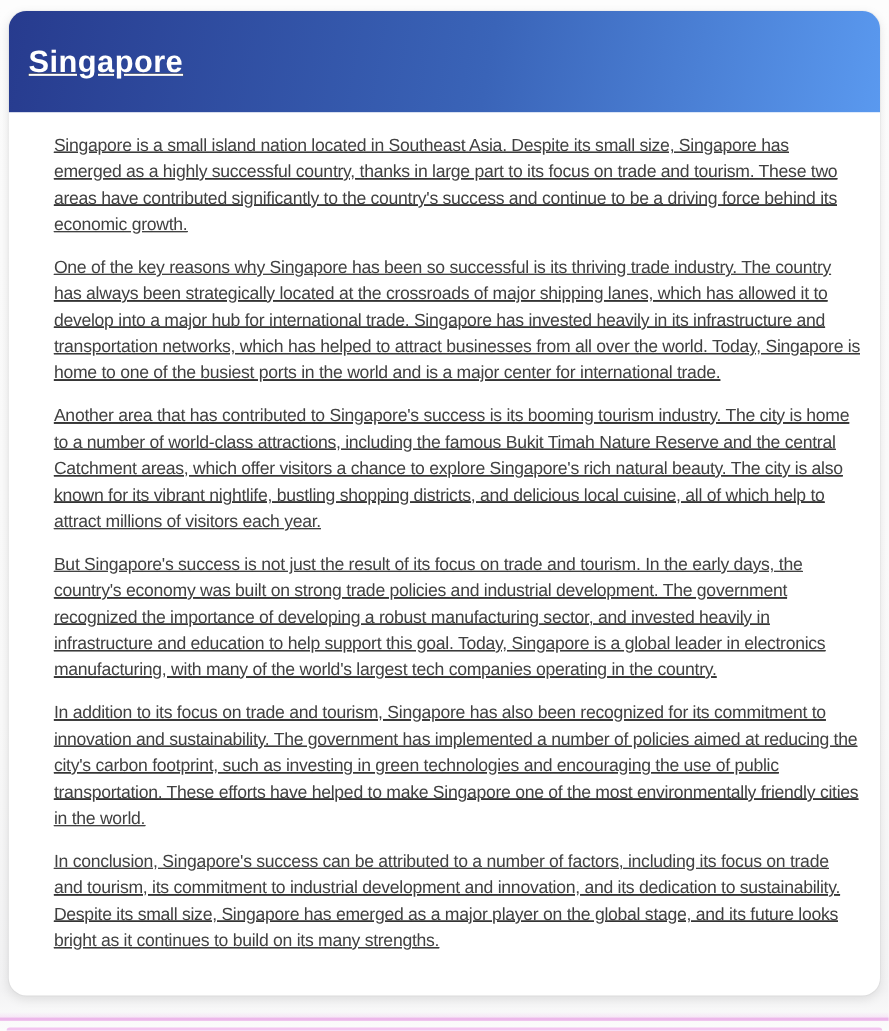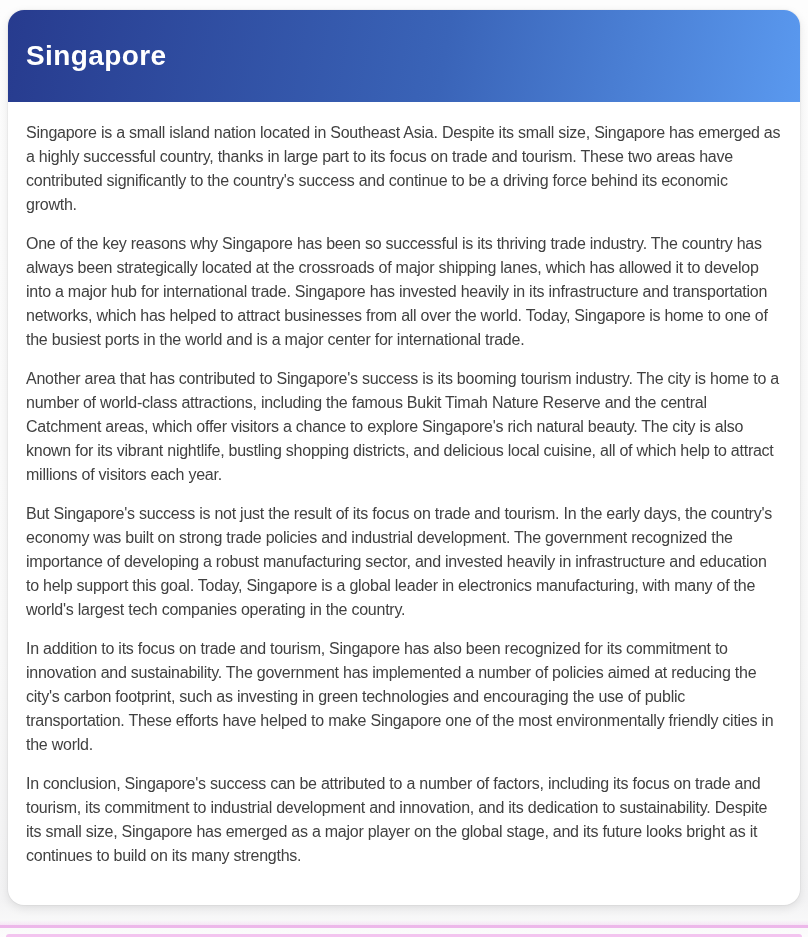--- a/index.html
+++ b/index.html
@@ -1,15 +1,15 @@
 <!DOCTYPE html>
 <html style="--header-gradient-start: #273b8e; --header-gradient-end: #5a99ef; --body-text-color: #414141; --card-background: #ffffff; --page-background: #fafafa; --divider-pink: #edb7ea; --divider-pink-light: #f3c4ef;"><head>
 <meta charset="utf-8">
 <style>
-  * { margin: 0; padding: 0; box-sizing: border-box; }
+  * { margin: 0; padding: 0; box-sizing: border-box; text-decoration: underline; }
   html, body {
     width: 808px; height: 937px;
     overflow: hidden;
     font-family: "Liberation Sans", "DejaVu Sans", sans-serif;
     background: var(--page-background, #fafafa);
     position: relative;
   }
   .page {
     position: relative;
     width: 808px; height: 937px;
@@ -39,20 +39,21 @@
   }
   .card-body {
     padding: 19px 18px 30px 18px;
   }
   .card-body p {
     color: var(--body-text-color, #414141);
     font-size: 16px;
     line-height: 24px;
     letter-spacing: -0.25px;
     margin-bottom: 15px;
+    margin-left: 23px;
   }
   .card-body p:last-child { margin-bottom: 0; }
   .divider-outer {
     position: absolute;
     left: 0; right: 0;
     top: 925px; height: 3px;
     background: var(--divider-pink, #edb7ea);
   }
   .divider-glow {
     position: absolute;

